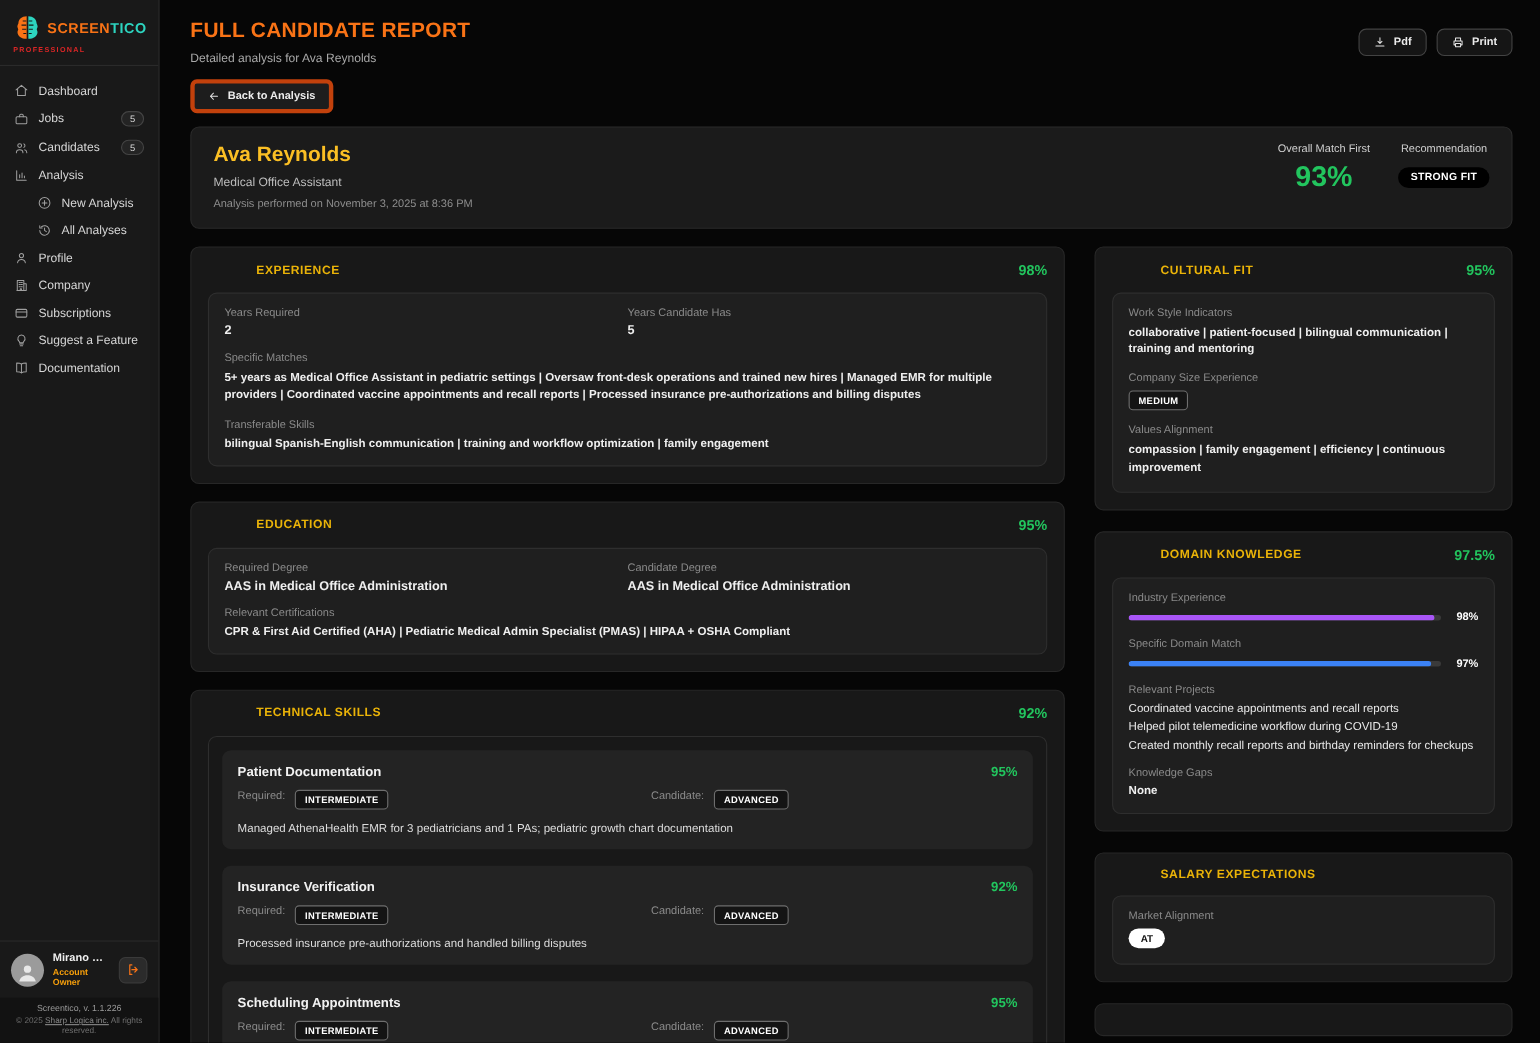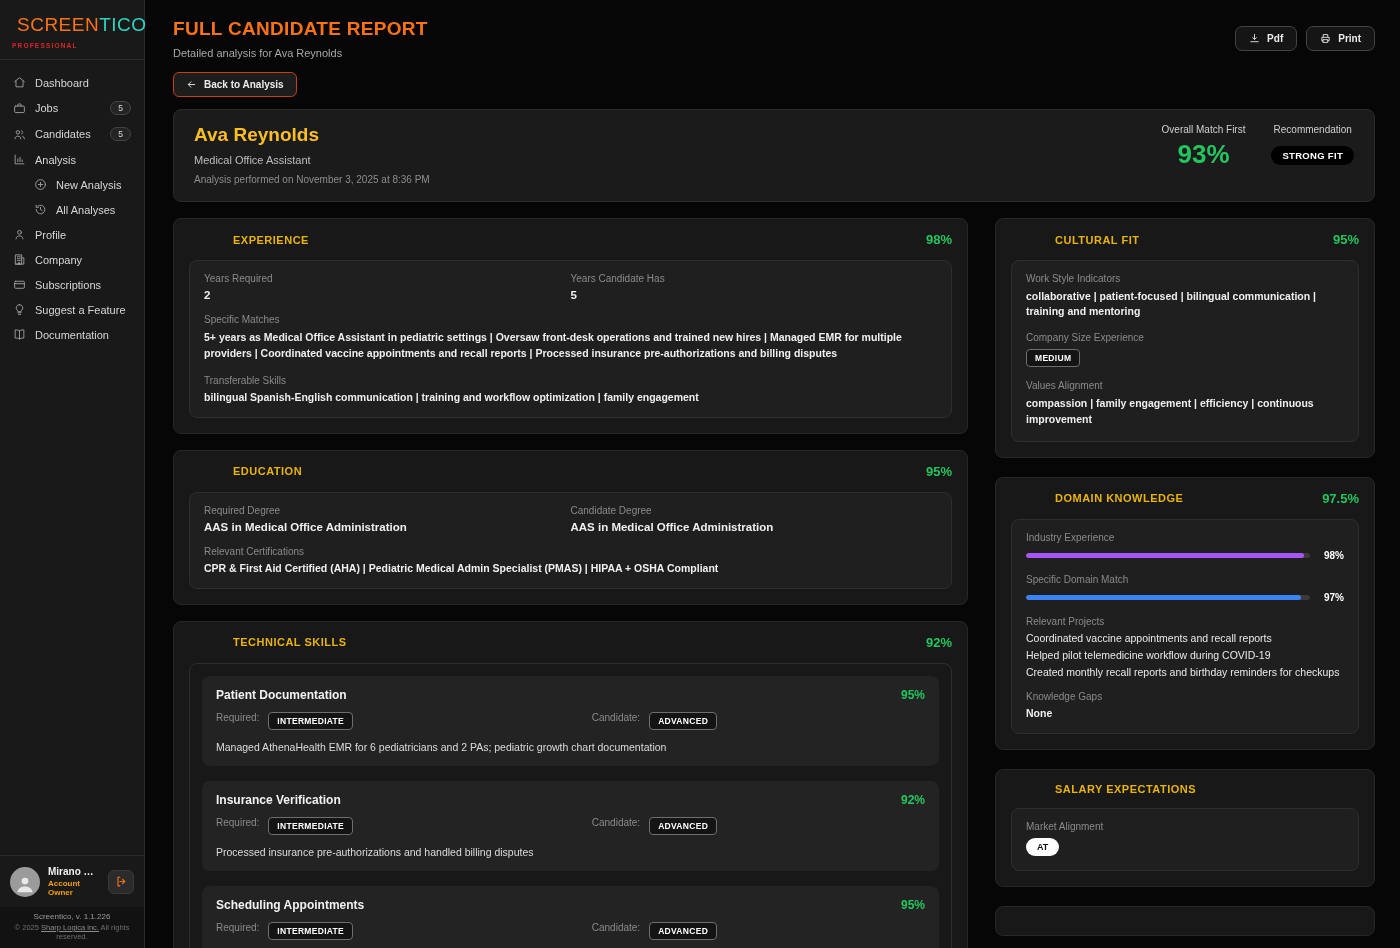--- a/index.html
+++ b/index.html
@@ -6,21 +6,21 @@
   html,body { width:1400px; height:948px; overflow:hidden; background:#060606;
     font-family:"Liberation Sans", sans-serif; color:#e5e5e5; }
   .app { display:flex; width:1400px; height:948px; }
 
   
   .sidebar { width:145px; min-width:145px; background:#191919; border-right:1px solid #2a2a2a;
     display:flex; flex-direction:column; height:100%; }
   .logo-block { padding:12px 10px 10px 12px; border-bottom:1px solid #2a2a2a; }
   .logo-row { display:flex; align-items:center; gap:5px; }
   .logo-row svg { width:26px; height:26px; }
-  .wordmark { font-size:19px; font-weight:normal; letter-spacing:.5px; }
+  .wordmark { font-size:13px; font-weight:bold; letter-spacing:.5px; }
   .wm-a { color:#f97316; } .wm-b { color:#2dd4bf; }
   .tier { margin-top:4px; font-size:6.5px; font-weight:bold; letter-spacing:1.2px; color:#dc2626; }
 
   .nav { flex:1; padding:10px 0; }
   .nav-item { display:flex; align-items:center; gap:9px; padding:6px 13px; font-size:11px;
     color:#d6d6d6; cursor:pointer; }
   .nav-item.sub { padding-left:34px; }
   .nav-item svg { width:13px; height:13px; stroke:#a0a0a0; fill:none; stroke-width:1.7;
     stroke-linecap:round; stroke-linejoin:round; flex:none; }
   .nav-badge { margin-left:auto; background:#242424; border:1px solid #444; border-radius:999px;
@@ -42,21 +42,21 @@
   .sf-version { font-size:8px; color:#9a9a9a; }
   .sf-copy { font-size:7.5px; color:#6f6f6f; margin-top:2px; }
   .sf-copy a { color:#8a8a8a; text-decoration:underline; cursor:pointer; }
 
   
   .main { flex:1; padding:18px 25px 0 28px; overflow:hidden; }
   .top-row { display:flex; justify-content:space-between; align-items:flex-start; }
   .page-title { font-size:19px; font-weight:bold; color:#f97316; letter-spacing:.3px; }
   .page-sub { font-size:11px; color:#a8a8a8; margin-top:7px; }
   .back-btn { margin-top:13px; display:inline-flex; align-items:center; gap:7px; background:#1d1d1d;
-    border:1px solid #c2410c; border-radius:6px; padding:6px 12px; font-size:10px; font-weight:bold;
+    border:4px solid #c2410c; border-radius:6px; padding:6px 12px; font-size:10px; font-weight:bold;
     color:#ececec; cursor:pointer; }
   .doc-btns { display:flex; gap:9px; margin-top:8px; }
   .doc-btn { display:inline-flex; align-items:center; gap:7px; background:#151515; border:1px solid #434343;
     border-radius:7px; padding:6px 13px; font-size:10px; font-weight:bold; color:#ececec; cursor:pointer; }
   .doc-btn svg, .back-btn svg { width:11px; height:11px; stroke:#e5e5e5; fill:none; stroke-width:2;
     stroke-linecap:round; stroke-linejoin:round; }
 
   .banner { margin-top:12px; background:#1b1b1b; border:1px solid #2a2a2a; border-radius:8px;
     padding:14px 20px 16px; display:flex; justify-content:space-between; }
   .cand-name { font-size:19px; font-weight:bold; color:#fbbf24; }
@@ -352,21 +352,21 @@
               <div class="skill-meta">
                 <div class="meta-col left">
                     <span class="meta-label">Required:</span>
                     <span class="lvl-badge">INTERMEDIATE</span>
                   </div>
                 <div class="meta-col">
                     <span class="meta-label">Candidate:</span>
                     <span class="lvl-badge">ADVANCED</span>
                   </div>
               </div>
-              <div class="skill-note">Managed AthenaHealth EMR for 6 pediatricians and 2 PAs; pediatric growth chart documentation</div>
+              <div class="skill-note">Managed AthenaHealth EMR for 3 pediatricians and 1 PAs; pediatric growth chart documentation</div>
             </div>
 
             <div class="skill">
               <div class="skill-head">
                 <span class="skill-name">Insurance Verification</span>
                 <span class="skill-score">92%</span>
               </div>
               <div class="skill-meta">
                 <div class="meta-col left">
                     <span class="meta-label">Required:</span>

